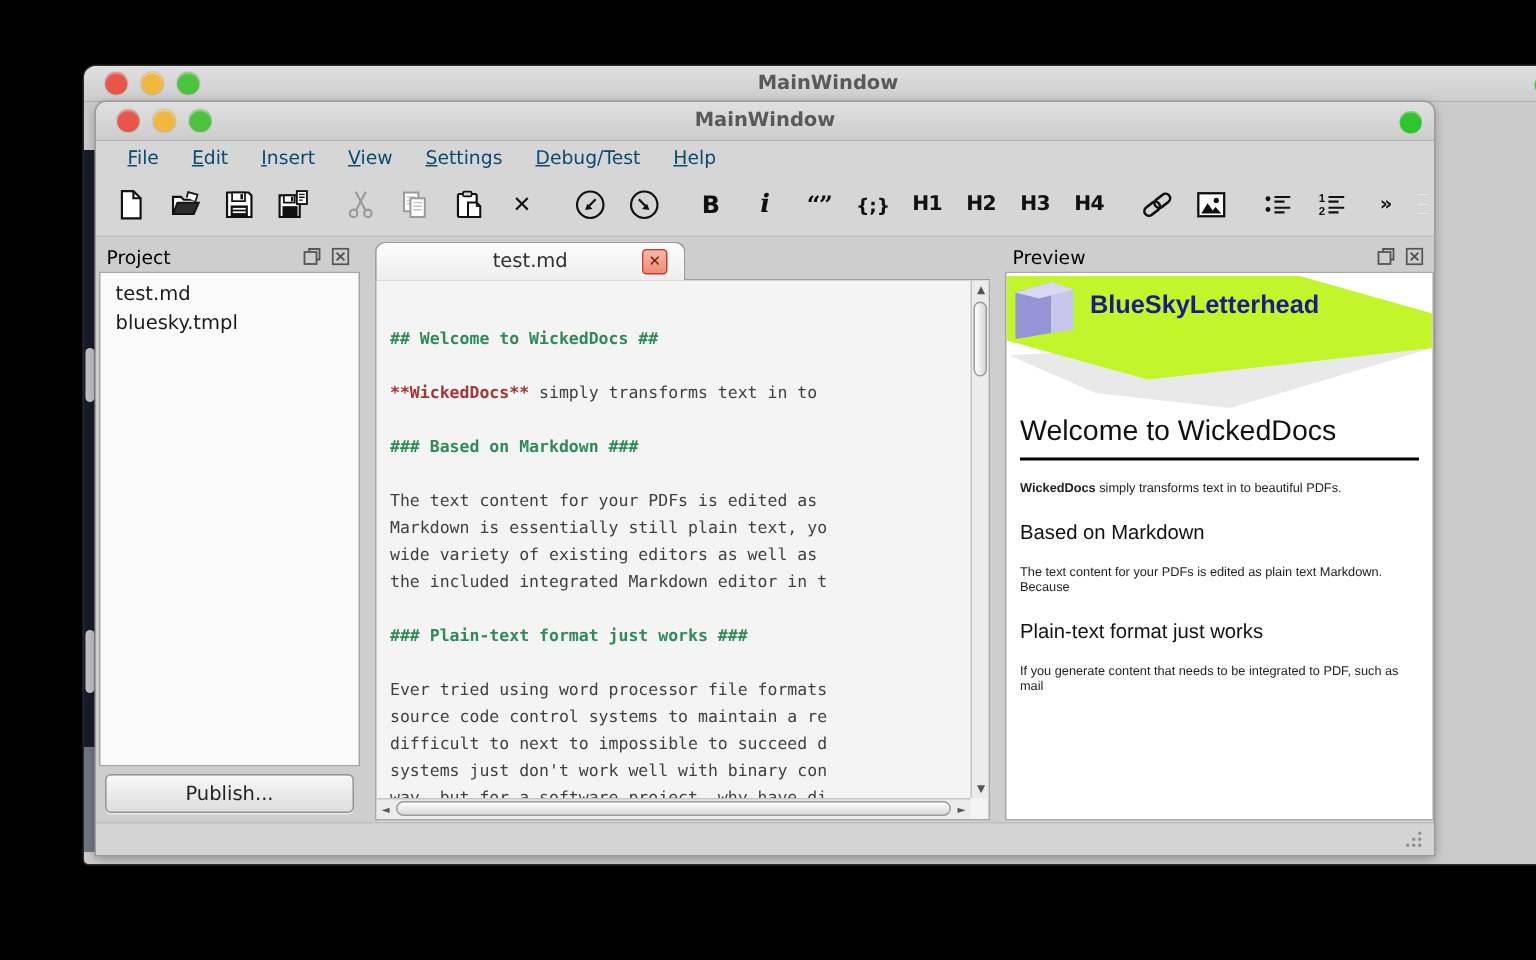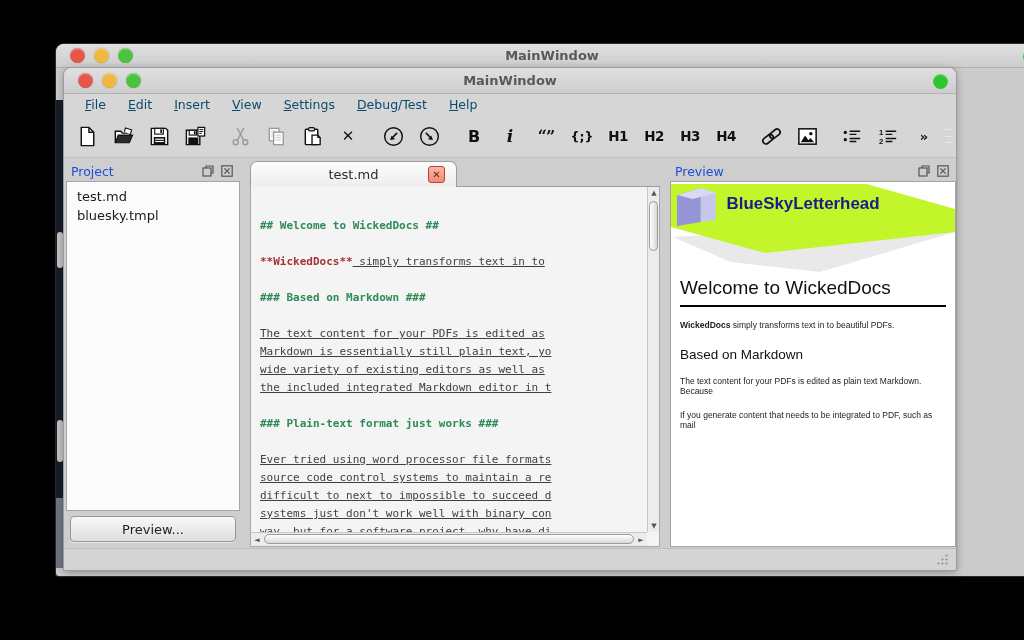--- a/index.html
+++ b/index.html
@@ -56,21 +56,21 @@
   .g-c{font-weight:700;font-size:12.5px;}
   .g-h{font-weight:800;font-size:13.5px;letter-spacing:-0.5px;}
   .g-x{font-weight:700;font-size:15px;}
   .g-o{font-weight:700;font-size:13px;}
   .toolbar-grip{margin-left:auto;margin-right:3px;width:10px;height:14px;display:flex;flex-direction:column;justify-content:space-between;}
   .toolbar-grip i{display:block;height:1px;background:#a8a8a8;border-bottom:1px solid #e8e8e8;}
 
   
   .dock-area{position:absolute;left:0;right:0;top:90px;bottom:22px;background:#cecece;}
   .dock{position:absolute;top:3px;bottom:1px;display:flex;flex-direction:column;}
-  .dock-header{height:20px;display:flex;align-items:center;padding:0 5px;font-size:12.5px;color:#1d4ed8;}
+  .dock-header{height:20px;display:flex;align-items:center;padding:0 5px;font-size:12.5px;color:#000000;}
   .dock-header .dh-title{flex:1;}
   .dh-btn{width:16px;height:15px;display:flex;align-items:center;justify-content:center;margin-left:3px;}
   .dh-btn svg{width:12px;height:12px;display:block;}
 
   .project-dock{left:2px;width:174px;}
   .file-list{flex:1;background:#fbfbfb;border:1px solid #a5a5a5;padding-top:5px;overflow:hidden;}
   .file-item{font-size:13px;color:#1a1a1a;padding:2px 10px;}
   .publish-row{height:36px;display:flex;align-items:center;justify-content:center;}
   .publish-btn{width:166px;height:26px;border:1px solid #979797;border-radius:4px;
     background:linear-gradient(#f8f8f8,#dedede);font-size:13px;color:#222;
@@ -82,21 +82,21 @@
     border:1px solid #9e9e9e;border-bottom:none;border-radius:7px 7px 0 0;
     display:flex;align-items:center;justify-content:center;font-size:13px;color:#2e2e2e;}
   .tab-close{position:absolute;right:11px;top:4px;width:17px;height:17px;border:1px solid #c43f2b;border-radius:3px;
     background:linear-gradient(#f6b8ab,#ee8d79);display:flex;align-items:center;justify-content:center;
     font-size:10px;font-weight:bold;color:#7e1408;}
   .editor{flex:1;position:relative;background:#f4f4f4;border:1px solid #a8a8a8;border-top:none;overflow:hidden;}
   .editor-text{position:absolute;left:0;top:0;right:12px;bottom:14px;overflow:hidden;
     padding:30px 0 0 9px;font-family:"DejaVu Sans Mono",monospace;font-size:11px;line-height:18px;white-space:pre;}
   .ln{height:18px;}
   .seg-h{color:#2e8b57;font-weight:bold;}
-  .seg-b{color:#3f3f3f;text-decoration:underline;}
+  .seg-b{color:#3f3f3f;}
   .seg-strong{color:#a33535;font-weight:bold;}
 
   .vscroll{position:absolute;right:0;top:0;bottom:14px;width:12px;background:#ececec;border-left:1px solid #c6c6c6;}
   .hscroll{position:absolute;left:0;right:12px;bottom:0;height:14px;background:#ececec;border-top:1px solid #c6c6c6;}
   .scroll-thumb{position:absolute;background:linear-gradient(90deg,#ffffff,#d8d8d8);border:1px solid #9b9b9b;border-radius:5px;}
   .vscroll .scroll-thumb{left:1px;width:9px;top:14px;height:50px;}
   .hscroll .scroll-thumb{top:1px;height:10px;left:13px;right:13px;background:linear-gradient(#ffffff,#d8d8d8);}
   .scroll-arrow{position:absolute;font-size:7px;color:#555;width:12px;text-align:center;line-height:12px;}
   .vscroll .up{top:0;} .vscroll .down{bottom:0;}
   .hscroll .left{left:0;top:1px;} .hscroll .right{right:0;top:1px;}
@@ -301,21 +301,21 @@
                   <rect x="0.8" y="0.8" width="10.4" height="10.4" fill="none" stroke="#555" stroke-width="1.2"></rect>
                   <path d="M3.4 3.4l5.2 5.2M8.6 3.4L3.4 8.6" stroke="#555" stroke-width="1.3"></path>
                 </svg>
             </span>
           </div>
           <div class="file-list" id="file-list">
               <div class="file-item">test.md</div>
               <div class="file-item">bluesky.tmpl</div>
             </div>
           <div class="publish-row">
-            <div class="publish-btn">Preview...</div>
+            <div class="publish-btn">Publish...</div>
           </div>
         </div>
 
         <div class="dock center-pane">
           <div class="tab-bar">
             <div class="tab">
               <span>test.md</span>
               <span class="tab-close">✕</span>
             </div>
           </div>
@@ -357,20 +357,21 @@
               <polygon points="6,13 30,6 30,40 6,44" fill="#9494d6"></polygon>
               <polygon points="30,6 45,11 45,38 30,40" fill="#c7c7ee"></polygon>
               <polygon points="6,13 30,6 45,11 22,17" fill="#d9d9f4"></polygon>
               <text x="56" y="27" font-size="17" font-weight="bold" font-family="Liberation Sans, sans-serif" fill="#1b1b8a">BlueSkyLetterhead</text>
             </svg>
             <div class="pv-body" id="pv-body">
                 <div class="pv-h1">Welcome to WickedDocs</div>
                 <div class="pv-lead"><b>WickedDocs</b> simply transforms text in to beautiful PDFs.</div>
                 <div class="pv-h2">Based on Markdown</div>
                 <div class="pv-p">The text content for your PDFs is edited as plain text Markdown. Because</div>
+                <div class="pv-h2">Plain-text format just works</div>
                 <div class="pv-p">If you generate content that needs to be integrated to PDF, such as mail</div>
               </div>
           </div>
         </div>
 
       </div>
 
       <div class="status-bar">
         <svg class="resize-grip" viewBox="0 0 13 13">
           <g fill="#8f8f8f">

